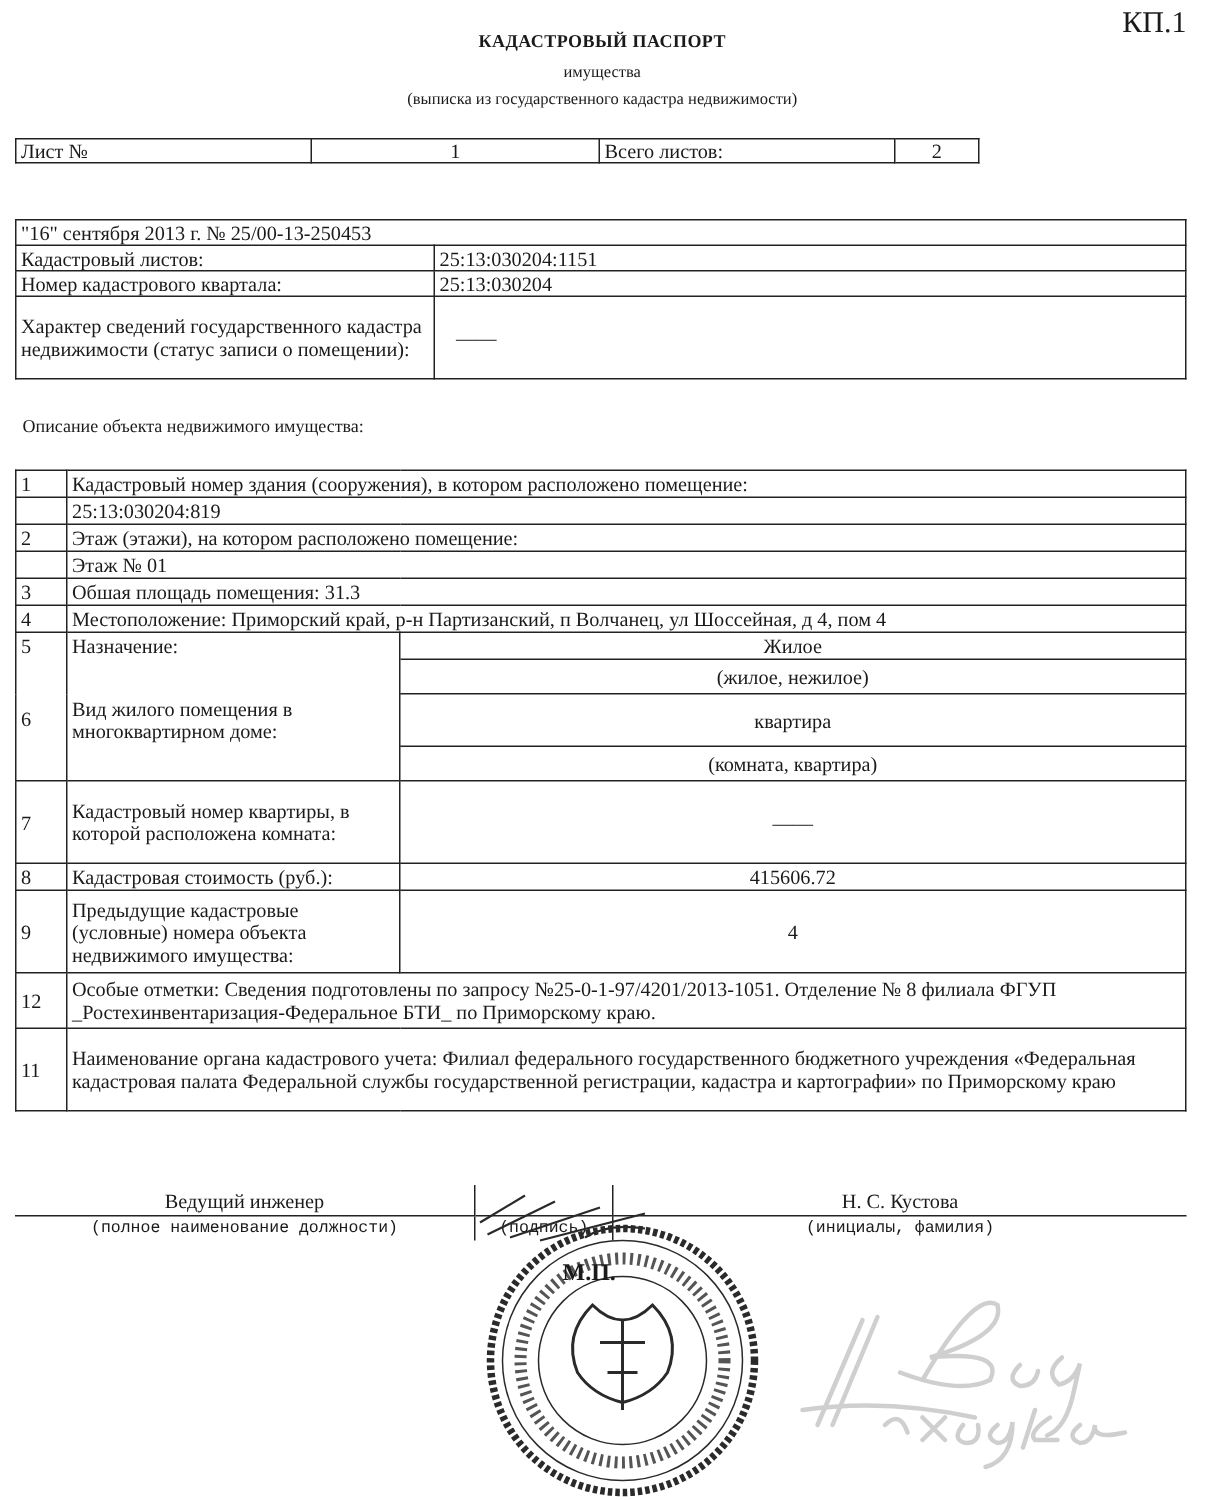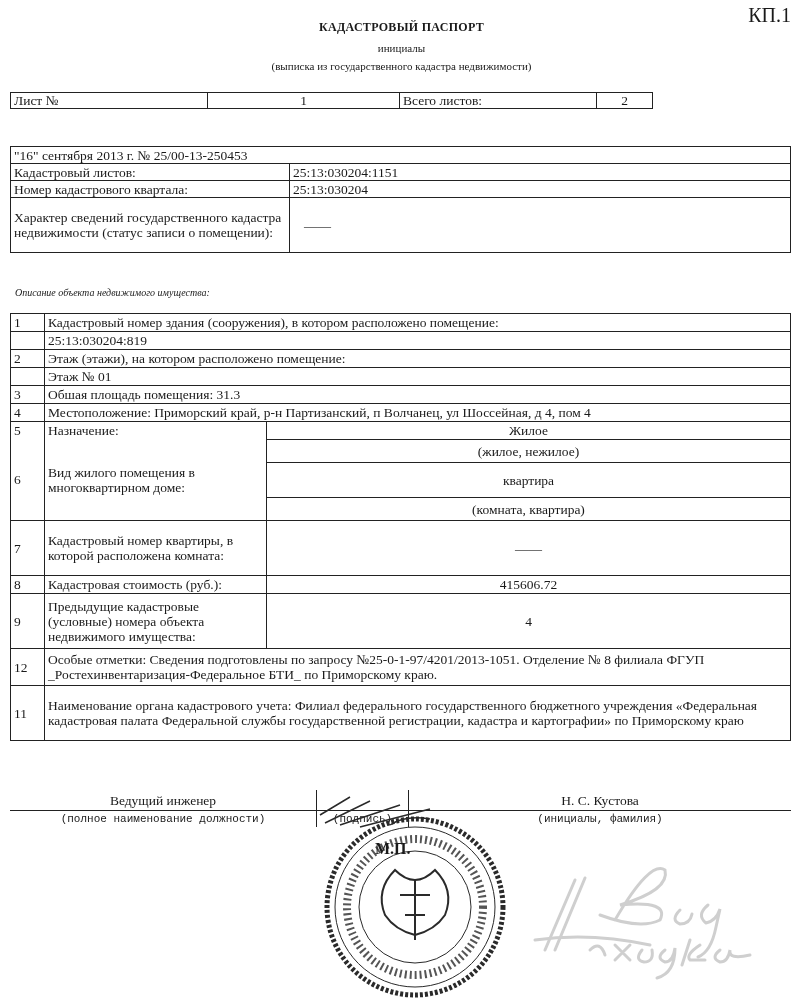--- a/index.html
+++ b/index.html
@@ -17,42 +17,42 @@
 
   table { border-collapse: collapse; position: absolute; }
   td { border: 1px solid #222; padding: 0 3px; vertical-align: middle; line-height: 15px; }
 
   .sheet-table { left: 10px; top: 92px; width: 643px; }
   .sheet-table td { height: 15px; }
 
   .header-table { left: 10px; top: 146px; width: 781px; }
   .header-table td { height: 16px; }
 
-  .section-label { left: 15px; top: 287px; font-size: 10px; font-style: italic; }
+  .section-label { left: 15px; top: 277px; font-size: 12px; }
 
   .desc-table { left: 10px; top: 313px; width: 781px; }
   .desc-table td { height: 17px; }
   .c-num { width: 27px; }
   .c-label { width: 215px; }
   .center { text-align: center; }
 
   .sig-table { left: 10px; top: 790px; width: 781px; }
   .sig-table td { height: 20px; text-align: center; }
   .sig-table .caption { font-size: 11px; height: 16px; font-family: Liberation Mono, monospace; }
 
   .stamp { left: 300px; top: 795px; width: 220px; height: 205px; }
   .mp { left: 375px; top: 840px; font-weight: bold; font-size: 16px; }
   .watermark { left: 530px; top: 850px; width: 265px; height: 140px; }
 </style>
 </head>
 <body>
 
 <div class="abs form-code">КП.1</div>
 <div class="abs title">КАДАСТРОВЫЙ ПАСПОРТ</div>
-<div class="abs subtitle sub1">инициалы</div>
+<div class="abs subtitle sub1">имущества</div>
 <div class="abs subtitle sub2">(выписка из государственного кадастра недвижимости)</div>
 
 <table class="sheet-table">
   <tbody>
       <tr>
     <td style="width:190px">Лист №</td>
     <td class="center" style="width:185px">1</td>
     <td style="width:190px">Всего листов:</td>
     <td class="center">2</td>
   </tr>

